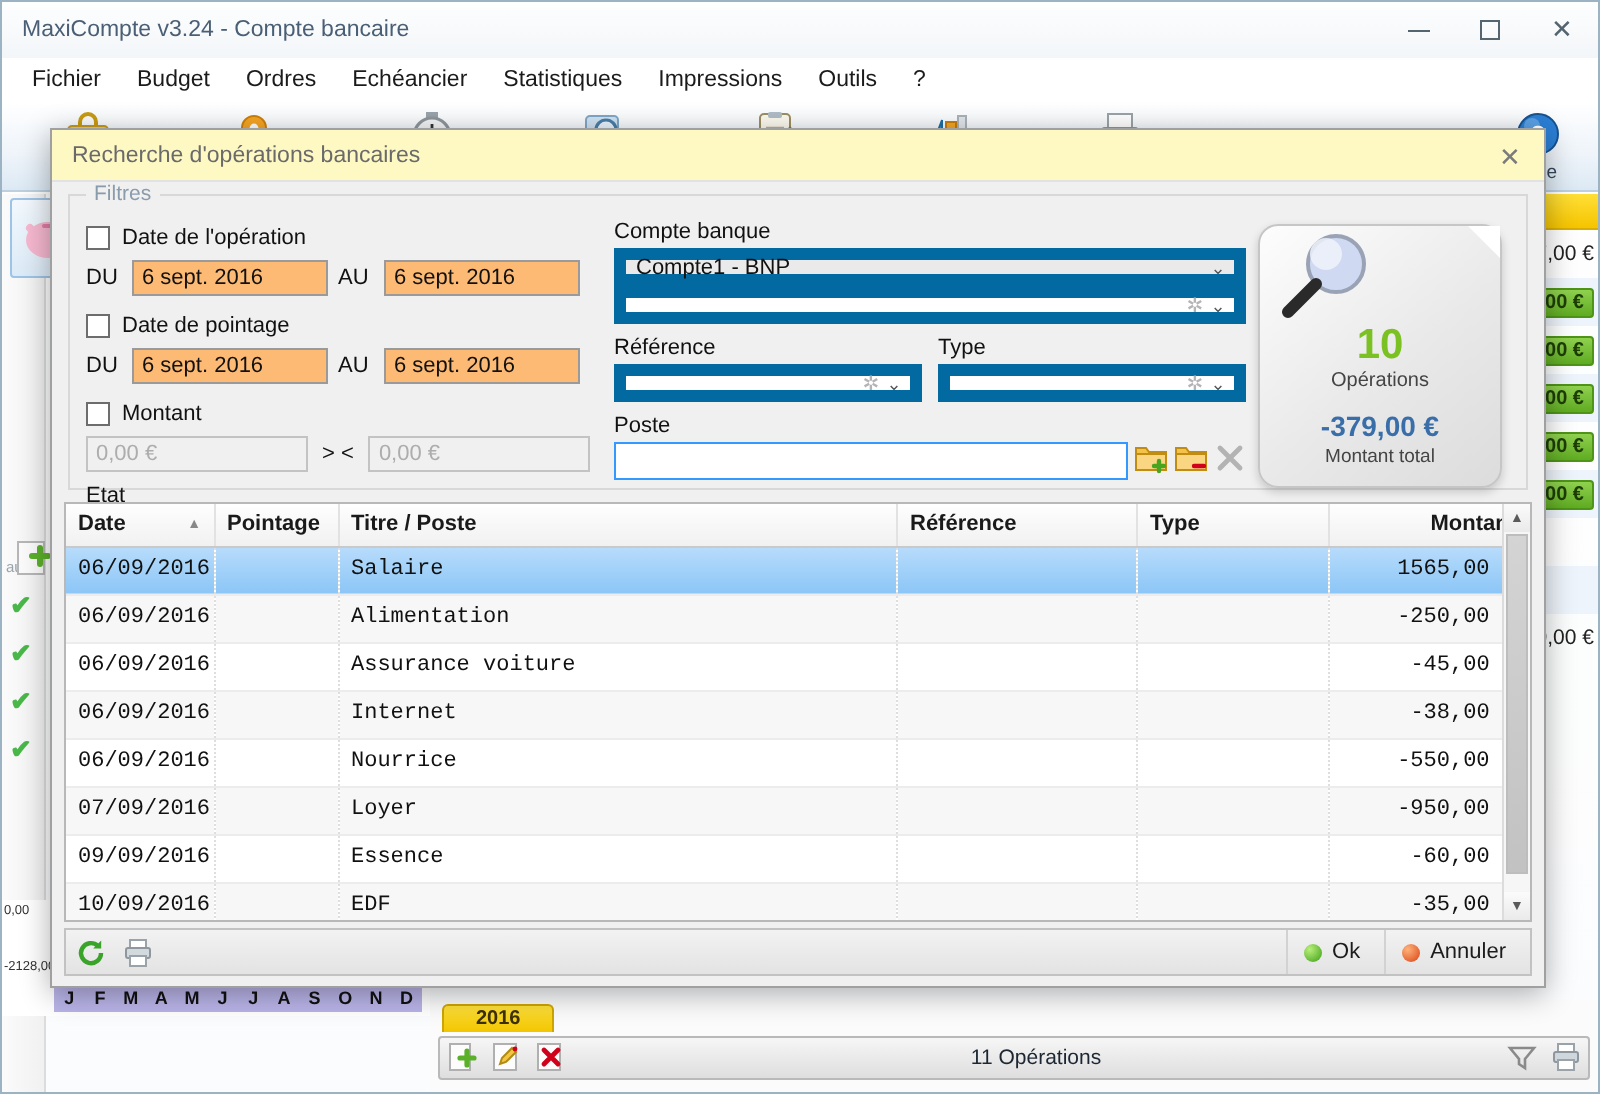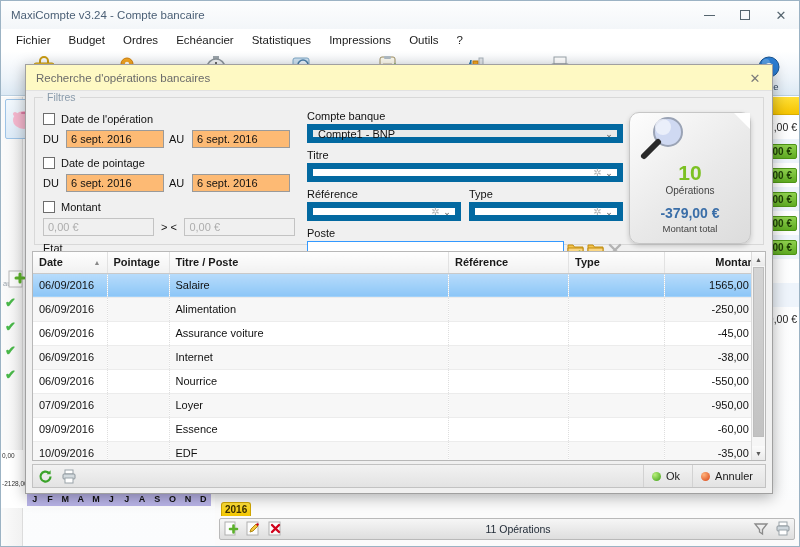--- a/index.html
+++ b/index.html
@@ -134,21 +134,21 @@
   .status-strip {
     position: absolute; left: 214px; right: 0; bottom: 0; height: 46px;
     background: #fbfbfb;
   }
   .year-tab {
     position:absolute; left: 6px; top: 2px;
     background: linear-gradient(#ffe03a,#f2c500);
     border: 1px solid #cfa500; border-bottom: none;
     border-radius: 3px 3px 0 0;
     font-size: 10px; font-weight: bold; color:#3d3000;
-    padding: 1px 3px;
+    padding: 1px 16px;
   }
   .status-bar {
     position: absolute; left: 4px; right: 4px; top: 18px; height: 22px;
     background: linear-gradient(#f6f6f6,#dedede);
     border: 1px solid #b9b9b9; border-radius: 2px;
     display: flex; align-items: center;
   }
   .sb-ico { width: 22px; display:flex; align-items:center; justify-content:center; }
   .sb-center { flex: 1; text-align:center; font-size: 10.5px; color:#1d2733; }
 
@@ -277,21 +277,21 @@
     text-align: left; padding: 0 6px;
     position: relative;
   }
   table.grid th.num { text-align: right; }
   table.grid td {
     height: 24px;
     border-bottom: 1px solid #ececec;
     border-right: 1px dotted #dedede;
     font-size: 11px; color:#111;
     padding: 0 6px;
-    white-space: nowrap; overflow: hidden;
+    white-space: nowrap; overflow: hidden; font-family: Liberation Mono, monospace;
   }
   table.grid td.num { text-align: right; }
   tr.alt td { background: #f7f7f7; }
   tr.sel td { background: linear-gradient(#b8dcfb,#8cc6f7); }
   .sortmark { position:absolute; right:6px; top:7px; font-size:7px; color:#888; }
 
   .vscroll {
     position:absolute; right:0; top:0; bottom:0; width: 14px;
     background:#f6f6f6; border-left: 1px solid #dcdcdc;
   }
@@ -625,21 +625,20 @@
         </div>
       </div>
 
       <div class="col-mid">
         <div class="field-lbl" style="margin-top:0">Compte banque</div>
         <div class="combo grey">
           <span class="sp">Compte1 - BNP</span>
           <span class="caret">⌄</span>
         </div>
 
-        <div class="field-lbl">Titre</div>
         <div class="combo">
           <span class="sp"></span>
           <span class="gear">✲</span>
           <span class="caret">⌄</span>
         </div>
 
         <div style="display:flex; gap:8px">
           <div style="width:154px">
             <div class="field-lbl">Référence</div>
             <div class="combo">

